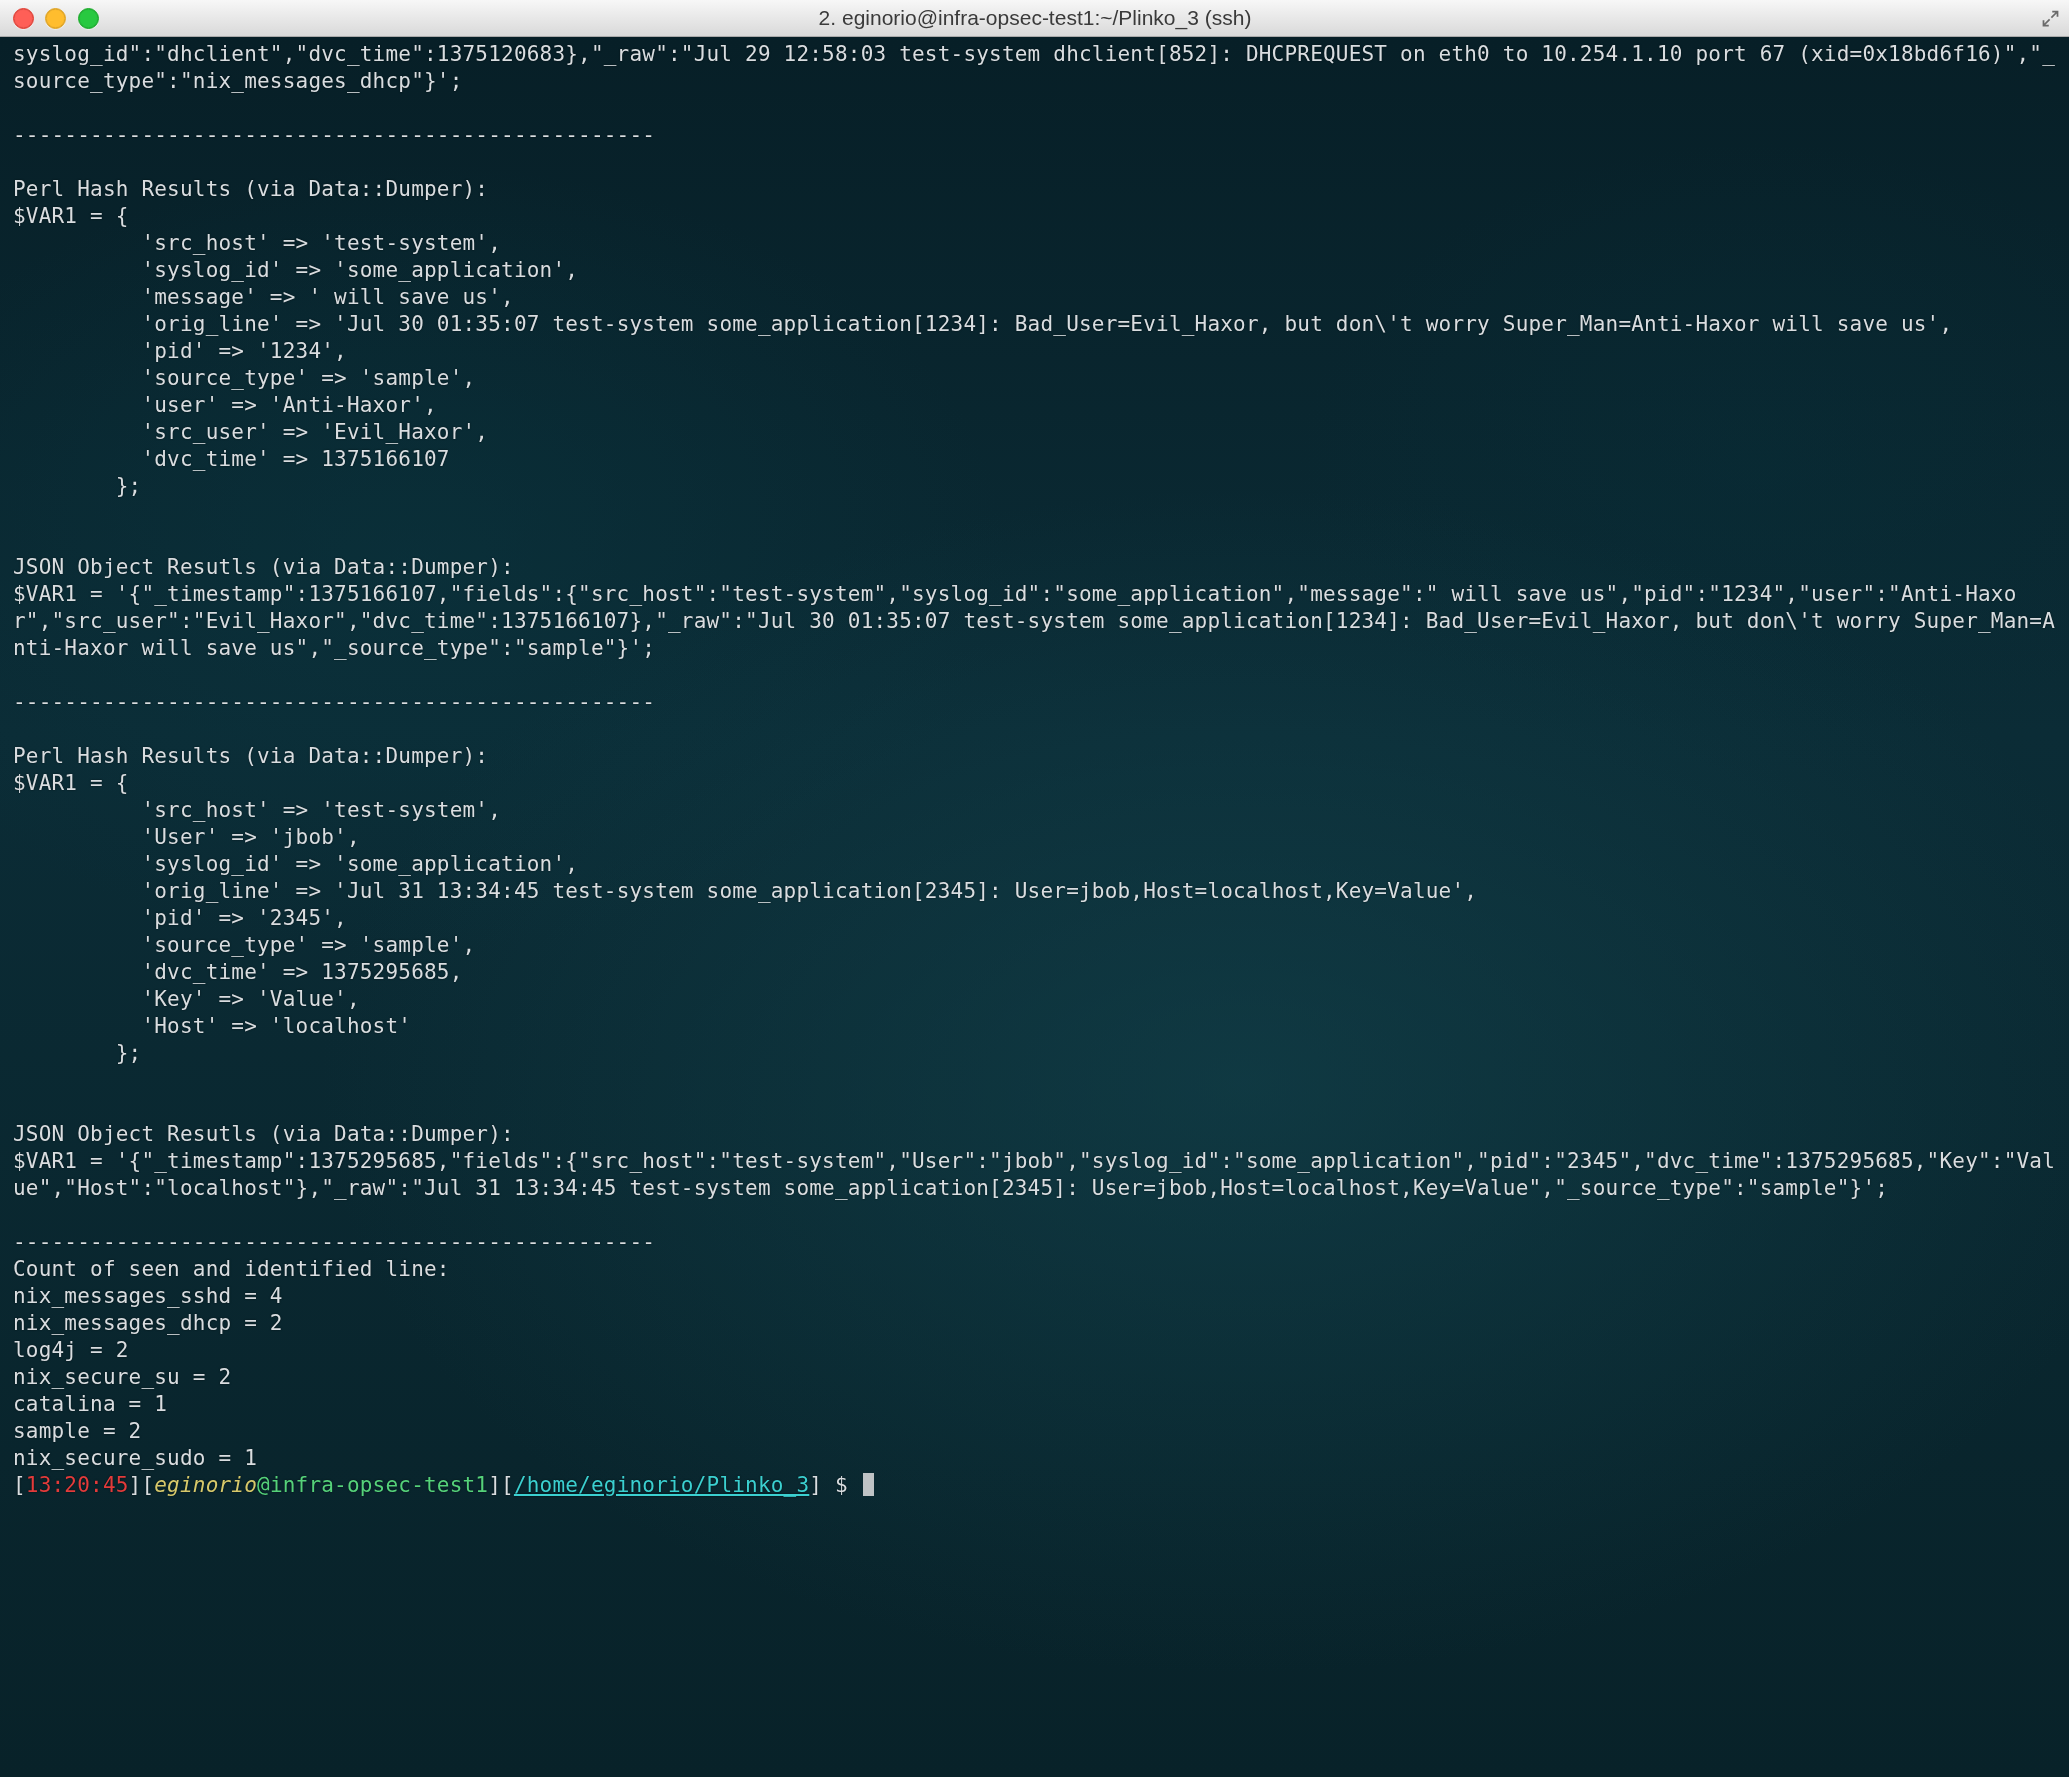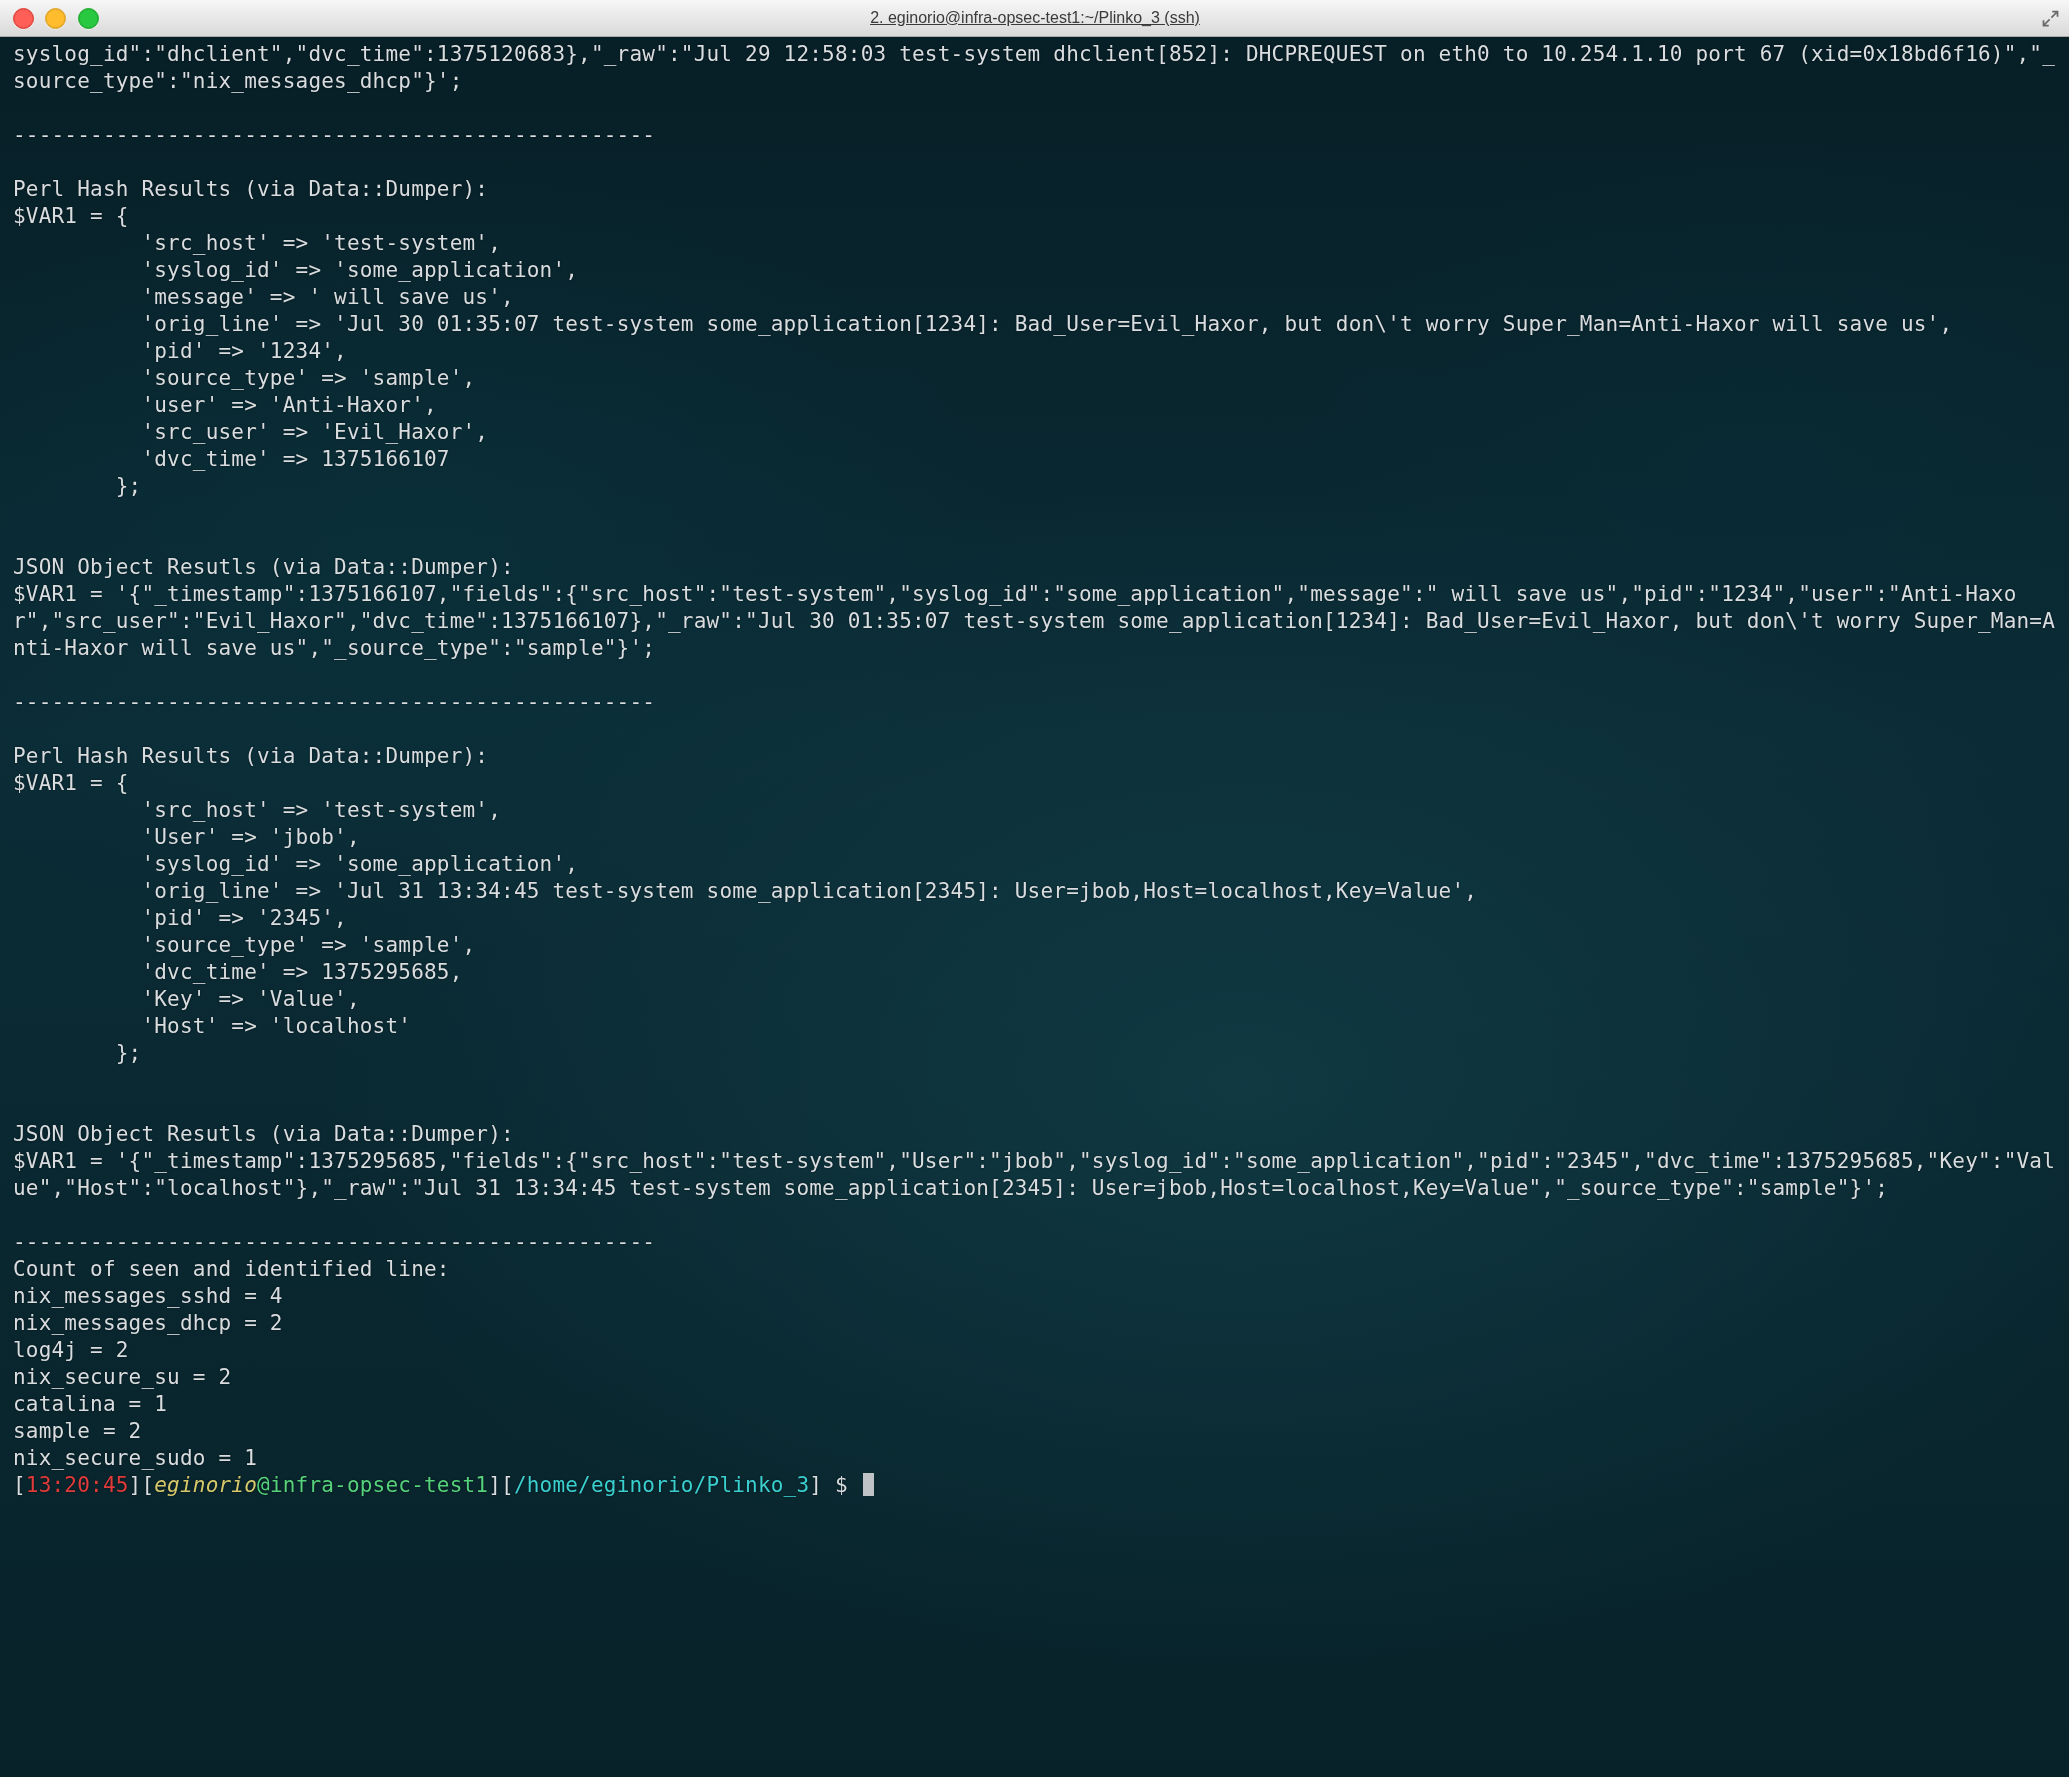--- a/index.html
+++ b/index.html
@@ -35,23 +35,22 @@
   }
   .tl {
     width: 19px; height: 19px; border-radius: 50%;
     box-shadow: inset 0 0 0.9px rgba(0,0,0,.5), 0 0.9px 0.9px rgba(255,255,255,.5);
   }
   .close { background: #ff5f57; border:0.9px solid #e33e32;}
   .min   { background: #ffbd2e; border:0.9px solid #e0a528;}
   .max   { background: #28c940; border:0.9px solid #1dad2b;}
   .title {
     position:absolute; left:0; right:0; text-align:center;
-    font-size: 16px; color:#3a3a3a; font-weight:500;
+    font-size: 21px; color:#3a3a3a; font-weight:500;
     pointer-events:none;
-    text-decoration:underline;
   }
   .expand-icon {
     position:absolute; right:9.4px; top:7.5px; width:21px; height:21px;
     color:#6b6b6b;
   }
   .expand-icon svg { width:100%; height:100%; }
 
   .term {
     flex:1;
     background: #0a2a33;
@@ -72,21 +71,21 @@
     overflow:hidden;
   }
   .line { white-space: pre-wrap; word-break: break-all; min-height:27px;}
   .blank { height:27px; }
 
   
   .br  { color:#d9dde0; }
   .red { color:#e33b3b; }
   .yel { color:#d7c96b;font-style:italic; }
   .grn { color:#55d27a; }
-  .cyn { color:#3bd0d0; }
+  .cyn { color:#3bd0d0;text-decoration:underline; }
   .cursor {
     display:inline-block; width:11.3px; height:22.6px;
     background:#bfc3c5; vertical-align:-3.8px; margin-left:1.9px;
   }
 </style>
 </head>
 <body>
 
 <div class="window">
   <div class="titlebar">

